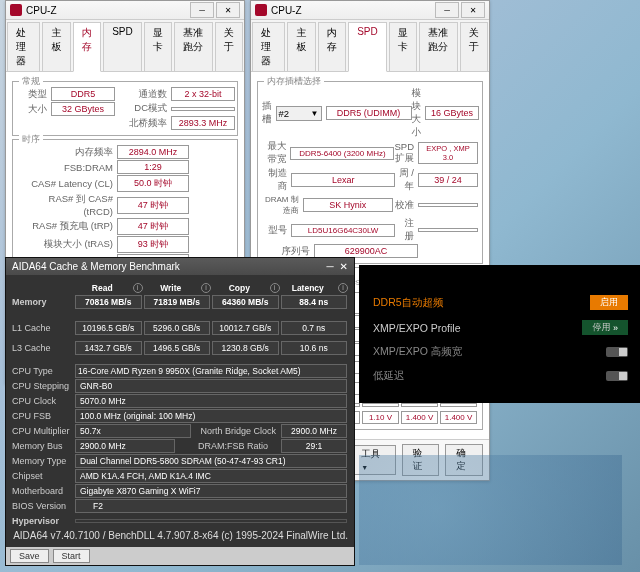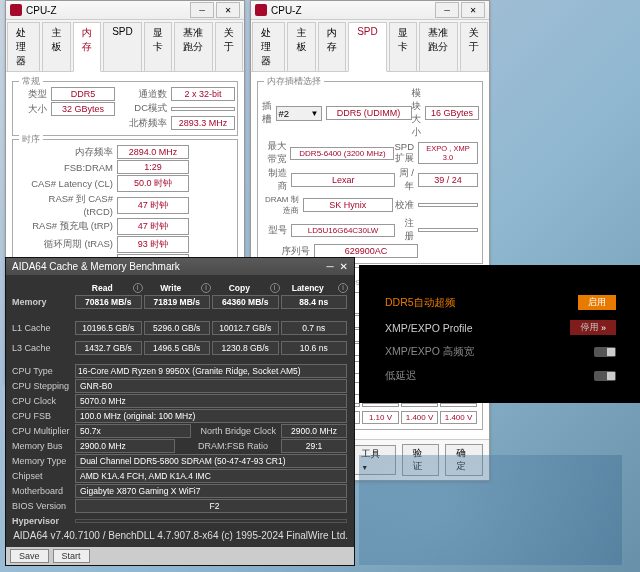--- a/index.html
+++ b/index.html
@@ -35,24 +35,24 @@
 .albl{width:62px;color:#ccc;text-align:left}
 .acell{border:1px solid #666;background:#3a3a3a;padding:1px 2px;flex:1;margin:0 1px;text-align:center;color:#fff;font-size:8.5px}
 .ahead{color:#fff;font-weight:bold;border:none;background:none}
 .info-icon{display:inline-block;width:8px;height:8px;border:1px solid #888;border-radius:50%;font-size:7px;line-height:8px;text-align:center;margin-left:2px;color:#aaa}
 .aida-btm{background:#ccc;padding:2px 4px;display:flex;align-items:center;color:#333}
 .abtm-btn{border:1px solid #888;background:#eee;padding:1px 8px;margin-right:4px;cursor:pointer}
 .hyper{color:#ffeb3b !important;font-weight:bold;padding:2px 0}
 
 
 .blackp{position:absolute;left:359px;top:265px;width:263px;background:#000;color:#ccc;padding:20px 10px 10px;font-size:10.5px}
-.brow{display:flex;align-items:center;margin:10px 16px}
+.brow{display:flex;align-items:center;margin:10px 4px}
 .brow .txt{flex:1}
 .enable{background:#e87a00;color:#fff;padding:1px 10px;font-size:9px}
-.disable{background:#7f1d1d;color:#ccc;padding:1px 10px;font-size:9px;display:flex;align-items:center}
+.disable{background:#14532d;color:#ccc;padding:1px 10px;font-size:9px;display:flex;align-items:center}
 .sw{background:#555;width:22px;height:10px;position:relative;border-radius:2px}
 .sw:after{content:"";position:absolute;right:1px;top:1px;width:8px;height:8px;background:#ccc}
 
 
 .bg-img{position:absolute;left:359px;top:455px;width:263px;height:110px;background:radial-gradient(circle at 30% 50%,#5a8bb0,#3a6890);opacity:.4}
 </style>
 </head>
 <body>
 
 <div class="win" style="left:5px;top:0;width:238px">
@@ -119,21 +119,21 @@
         </div>
    <div class="row">
           <span class="lbl2">RAS# 到 CAS# (tRCD)</span>
           <span class="val" style="min-width:64px">47 时钟</span>
         </div>
    <div class="row">
           <span class="lbl2">RAS# 预充电 (tRP)</span>
           <span class="val" style="min-width:64px">47 时钟</span>
         </div>
    <div class="row">
-          <span class="lbl2">循环周期 (tRAS)</span>
+          <span class="lbl2">模块大小 (tRAS)</span>
           <span class="val" style="min-width:64px">93 时钟</span>
         </div>
    <div class="row">
           <span class="lbl2">行周期时间 (tRC)</span>
           <span class="val" style="min-width:64px">140 时钟</span>
         </div>
    <div class="row">
           <span class="lbl2 valgray" style="border:none;background:none">指令比率 (CR)</span>
           <span class="val valgray" style="min-width:64px"></span>
         </div>
@@ -378,21 +378,21 @@
         <div class="arow">
           <span class="albl">Chipset</span>
           <span class="acell" style="text-align:left;padding-left:4px">AMD K1A.4 FCH, AMD K1A.4 IMC</span>
         </div>
         <div class="arow">
           <span class="albl">Motherboard</span>
           <span class="acell" style="text-align:left;padding-left:4px">Gigabyte X870 Gaming X WiFi7</span>
         </div>
         <div class="arow">
           <span class="albl">BIOS Version</span>
-          <span class="acell" style="text-align:center;padding-left:9px">F2</span>
+          <span class="acell" style="text-align:left;padding-left:17px">F2</span>
         </div>
       </div>
   <div class="arow hyper">
         <span class="albl">Hypervisor</span>
         <span class="acell" style="background:none;border:1px solid #555"></span>
       </div>
   <div style="text-align:right;color:#ddd;font-size:10px;margin-top:2px">AIDA64 v7.40.7100 / BenchDLL 4.7.907.8-x64  (c) 1995-2024 FinalWire Ltd.</div>
  </div>
  <div class="aida-btm">
   <span class="abtm-btn">Save</span>

